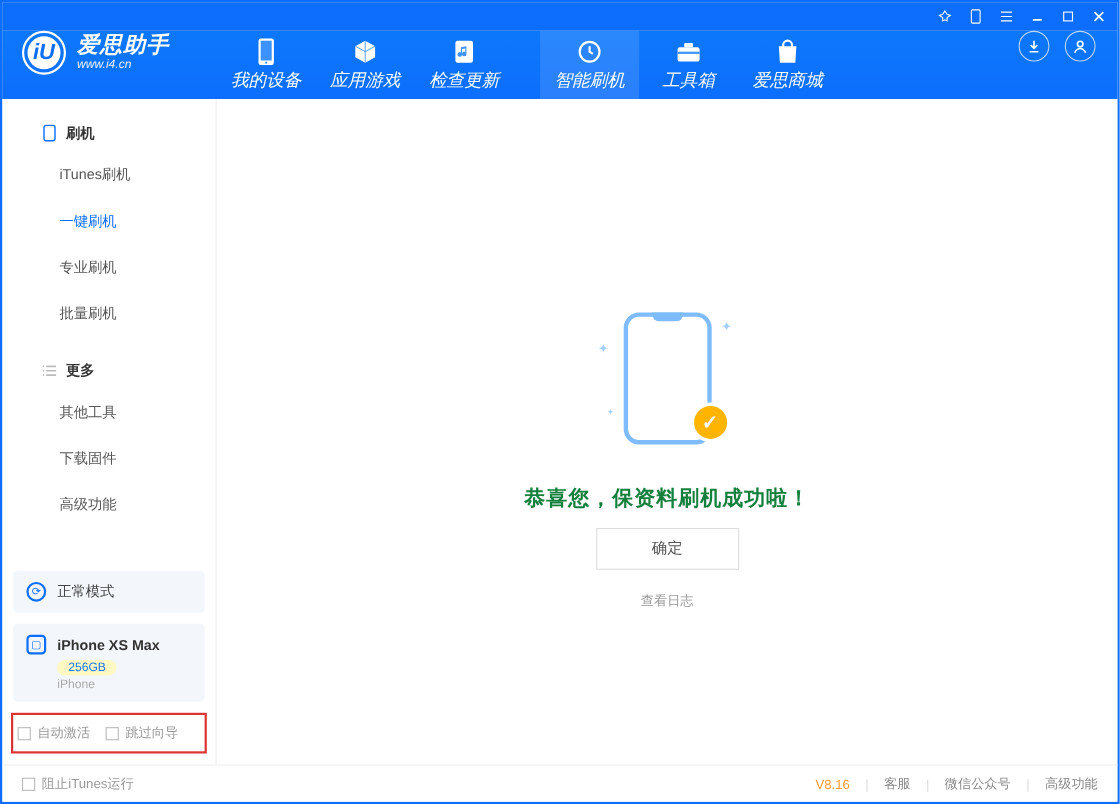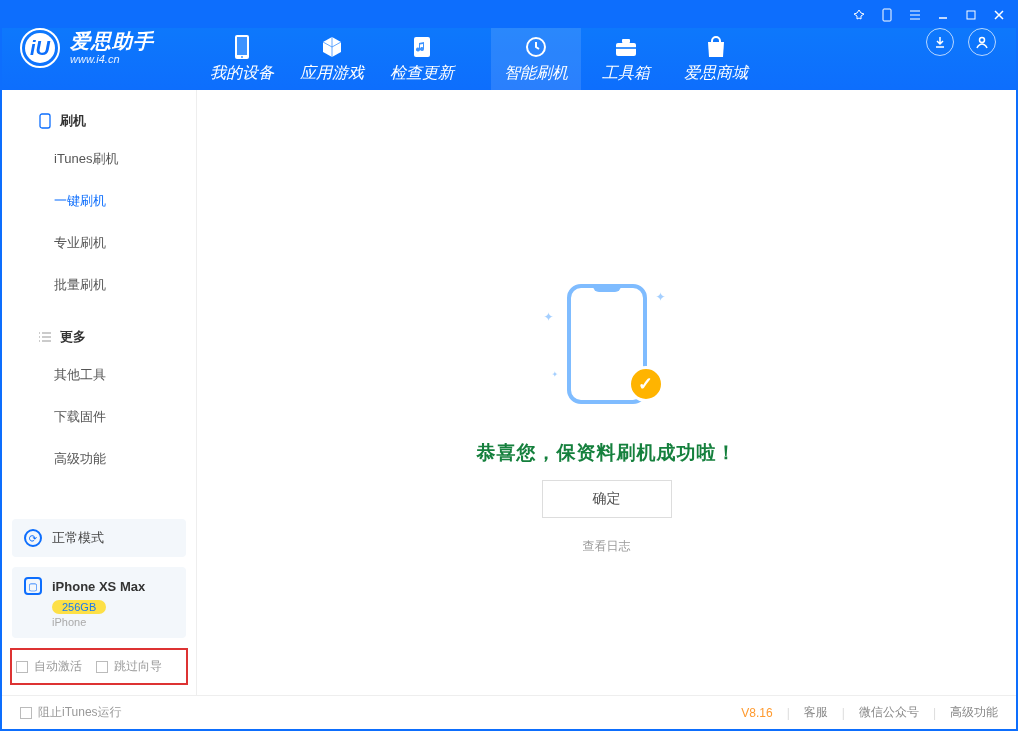--- a/index.html
+++ b/index.html
@@ -28,21 +28,21 @@
 .side-list { }
 .side-item { padding: 12px 18px 12px 52px; font-size: 13px; color: #555; cursor: pointer; }
 .side-item.active { color: #0d6efd; }
 .sidebar-bottom { margin-top: auto; }
 .mode-card { margin: 0 10px 10px; background: #f3f7fb; border-radius: 4px; padding: 10px 12px; display:flex; align-items:center; gap:10px; font-size:13px; color:#444; font-weight:500;}
 .mode-card .mode-icon { width:18px;height:18px; border:2px solid #0d6efd; border-radius:50%; display:flex;align-items:center;justify-content:center; color:#0d6efd;font-size:10px;}
 .device-card { margin: 0 10px 10px; background: #f3f7fb; border-radius: 4px; padding: 10px 12px; }
 .device-card .dev-row { display:flex; align-items:center; gap:10px;}
 .device-card .dev-icon { width:18px;height:18px; border:2px solid #0d6efd; border-radius:4px; display:flex;align-items:center;justify-content:center; color:#0d6efd;font-size:10px;}
 .device-card .dev-name { font-weight:bold; color:#333; font-size:13px;}
-.device-card .dev-storage { display:inline-block; margin: 5px 0 2px 28px; background:#fde047; color:#1a7af2; border-radius:10px; padding:1px 10px; font-size:11px;}
+.device-card .dev-storage { display:inline-block; margin: 5px 0 2px 28px; background:#fef9c3; color:#1a7af2; border-radius:10px; padding:1px 10px; font-size:11px;}
 .device-card .dev-type { margin-left:28px; color:#aaa; font-size:11px;}
 .red-box { margin: 2px 8px 10px; border: 2px solid #d33; padding: 8px 4px; display:flex; gap:14px; align-items:center;}
 .chk { display:flex; align-items:center; gap:6px; color:#999; font-size:12px; cursor:pointer;}
 .chk .box { width:12px; height:12px; border:1px solid #bbb; background:#fff;}
 .main { flex: 1; display:flex; flex-direction:column; align-items:center; justify-content:flex-start; padding-top: 190px; }
 .illus { width: 130px; height: 130px; position: relative; margin-bottom: 30px; }
 .illus .phone { width: 80px; height: 120px; border: 4px solid #7fbcff; border-radius: 14px; background:#fff; position:absolute; left:25px; top:4px;}
 .illus .notch { width:28px; height:8px; background:#7fbcff; border-radius:0 0 6px 6px; position:absolute; left:51px; top:4px;}
 .illus .badge { width:36px; height:36px; background:#ffb400; border:3px solid #fff; border-radius:50%; position:absolute; right:8px; bottom:8px; display:flex;align-items:center;justify-content:center;color:#fff;font-size:18px;font-weight:bold;}
 .illus .spark { position:absolute; color:#7fbcff; font-size:12px; opacity:0.7;}

